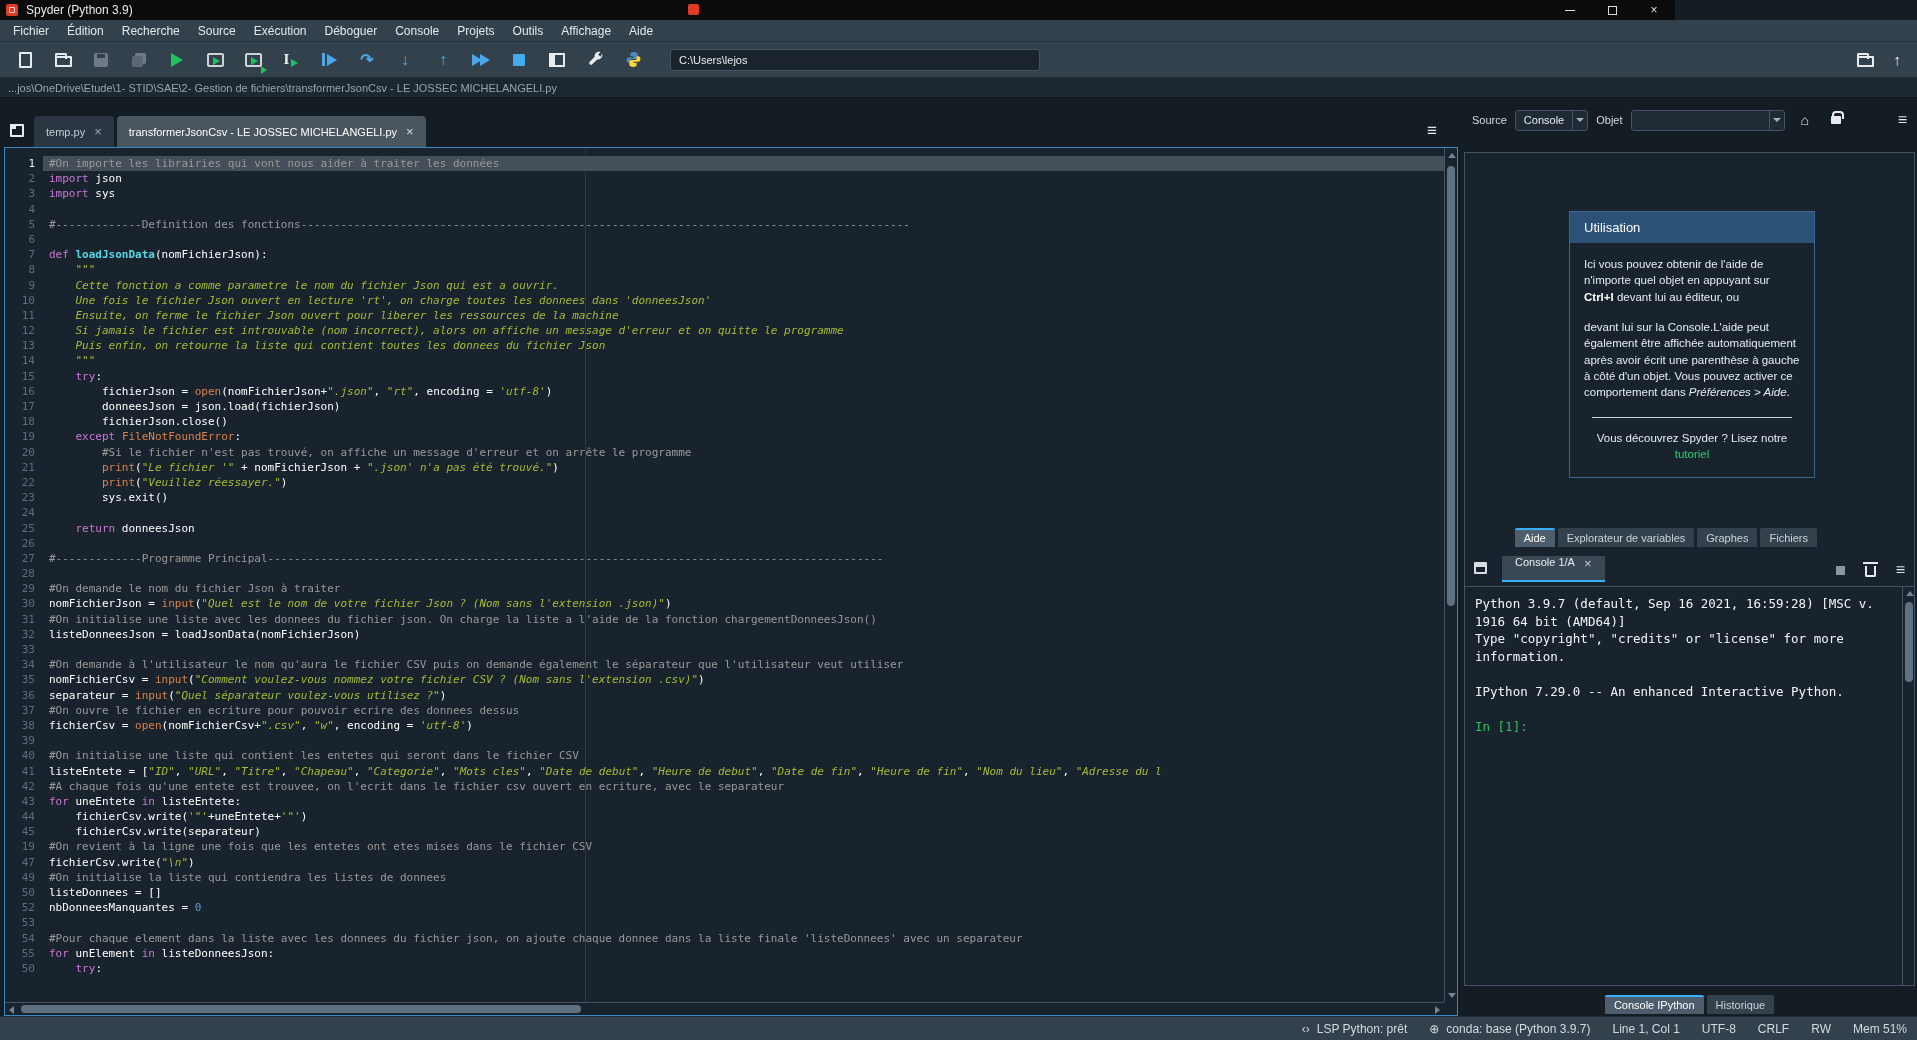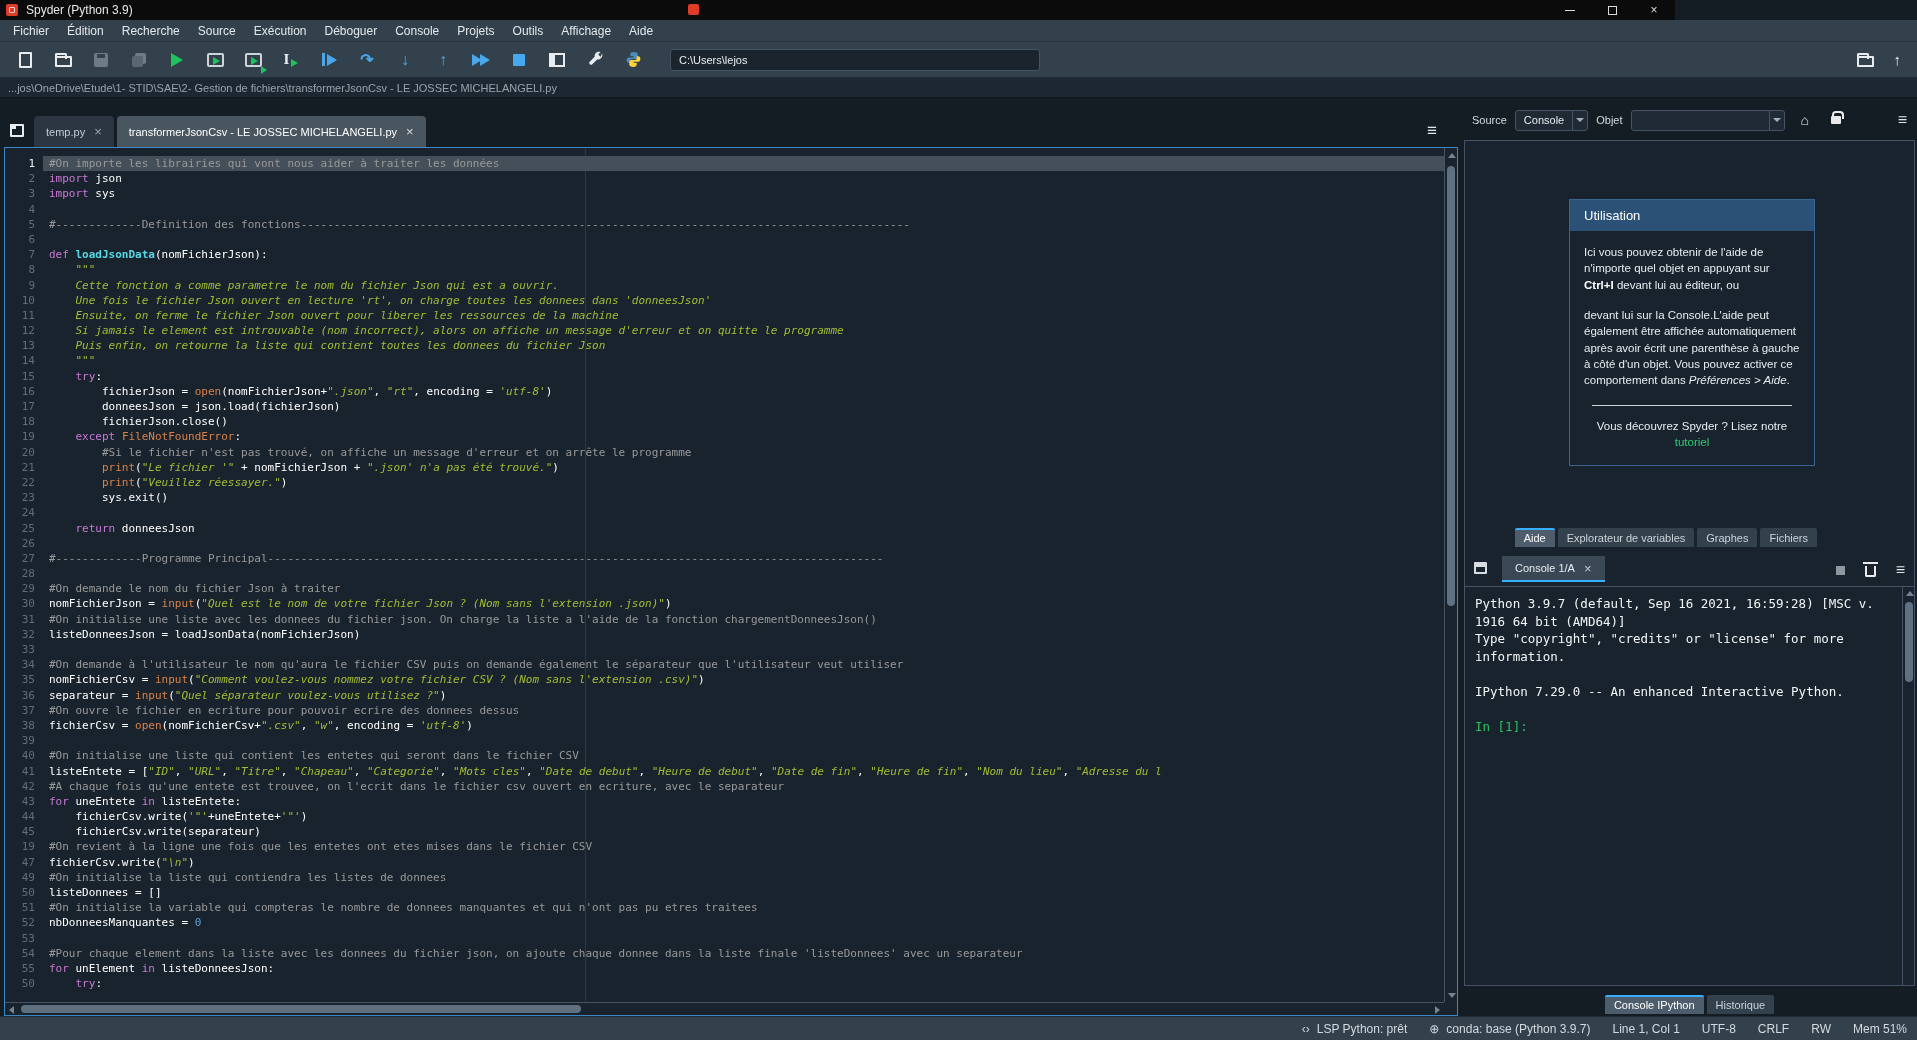--- a/index.html
+++ b/index.html
@@ -105,42 +105,42 @@
   .combo { display:flex; align-items:stretch; height:21px; background:#1f2a35; border:1px solid #455364; border-radius:3px; }
   .combo .val { display:flex; align-items:center; padding:0 8px; font-size:11px; color:#e6ebef; }
   .combo .arrbox { width:15px; border-left:1px solid #455364; display:flex; align-items:center; justify-content:center; }
   .dtri { width:0; height:0; border-left:4px solid transparent; border-right:4px solid transparent; border-top:4px solid #9fb0bf; }
   .glyph-ic { color:#dfe5ea; font-size:14px; line-height:1; }
   .i-lock { position:relative; width:10px; height:8px; background:#e8eaed; border-radius:1px; margin-top:6px; }
   .i-lock::before { content:''; position:absolute; top:-5px; left:1px; width:8px; height:6px;
     border:2px solid #e8eaed; border-bottom:none; border-radius:4px 4px 0 0; }
   .flex1 { flex:1; }
 
-  .help-frame { position:absolute; left:2px; right:2px; top:42px; height:498px; border:1px solid #455364; background:#19232D; }
+  .help-frame { position:absolute; left:2px; right:2px; top:54px; height:498px; border:1px solid #455364; background:#19232D; }
   .usage-card { position:absolute; left:104px; top:58px; width:246px; border:1px solid #3a6590; background:#19232D; }
   .usage-head { background:#2b5177; padding:8px 14px; color:#fff; font-size:13px; }
   .usage-body { padding:13px 14px 12px; color:#e6ecf1; font-size:11.5px; line-height:1.42; }
   .usage-body p { margin-bottom:14px; }
   .h-b { font-weight:bold; color:#fff; }
   .h-i { font-style:italic; }
   .h-link { color:#2ecc71; }
   .usage-div { border:none; border-top:1px solid #ccd2d8; margin:16px 8px 12px; }
   .usage-foot { text-align:center; font-size:11.5px; color:#e6ecf1; line-height:1.45; padding-bottom:2px; }
 
   .ptab-row { position:absolute; display:flex; gap:3px; }
   .help-tabs { right:100px; top:430px; }
   .ptab { font-size:11px; padding:4px 9px 3px; background:#32414B; color:#ccd3d9; border-radius:2px 2px 0 0; }
   .ptab.active { background:#4d5d6b; color:#fff; border-top:2px solid #37aefe; padding-top:2px; }
 
   
   .console-pane { position:absolute; left:0; right:0; top:456px; bottom:0; }
   .console-topbar { position:absolute; left:0; right:0; top:0; height:30px; }
   .i-window { position:absolute; left:12px; top:8px; width:13px; height:12px; border:2px solid #d8dde2; border-radius:1px; }
   .i-window::before { content:''; position:absolute; top:0; left:0; right:0; height:3px; background:#d8dde2; }
-  .ctab { position:absolute; left:40px; top:2px; height:26px; display:flex; align-items:center; gap:9px; padding:0 13px;
+  .ctab { position:absolute; left:40px; top:2px; height:26px; display:flex; gap:9px; padding:0 13px;
     background:#3a4754; color:#e8edf1; font-size:11px; border-bottom:2px solid #37aefe; }
   .ctab .tabx { color:#c3ccd3; font-size:13px; }
   .cicons { position:absolute; right:12px; top:8px; display:flex; align-items:center; gap:20px; }
   .i-sq { width:9px; height:9px; background:#8d979f; }
   .i-trash { position:relative; width:11px; height:11px; border:2px solid #e8eaed; border-top:none; border-radius:0 0 2px 2px; margin-top:3px; }
   .i-trash::before { content:''; position:absolute; top:-4px; left:-4px; width:15px; height:2px; background:#e8eaed; }
   .console-frame { position:absolute; left:2px; right:2px; top:32px; bottom:30px; border:1px solid #455364; background:#19232D;
     padding:8px 20px 8px 10px; }
   .cline { min-height:17.5px; line-height:17.5px; font-family:"DejaVu Sans Mono",monospace; font-size:12.5px; color:#f2f5f7; white-space:pre-wrap; }
   .cline.prompt { color:#2fbf63; }
@@ -287,21 +287,21 @@
           <div class="crow"><span class="ln">2</span><span class="ccode"><span class="s-k">import</span><span class="s-n"> json</span></span></div>
           <div class="crow"><span class="ln">3</span><span class="ccode"><span class="s-k">import</span><span class="s-n"> sys</span></span></div>
           <div class="crow"><span class="ln">4</span><span class="ccode"></span></div>
           <div class="crow"><span class="ln">5</span><span class="ccode"><span class="s-c">#-------------Definition des fonctions--------------------------------------------------------------------------------------------</span></span></div>
           <div class="crow"><span class="ln">6</span><span class="ccode"></span></div>
           <div class="crow"><span class="ln">7</span><span class="ccode"><span class="s-k">def</span><span class="s-n"> </span><span class="s-d">loadJsonData</span><span class="s-n">(nomFichierJson):</span></span></div>
           <div class="crow"><span class="ln">8</span><span class="ccode"><span class="s-s">    """</span></span></div>
           <div class="crow"><span class="ln">9</span><span class="ccode"><span class="s-s">    Cette fonction a comme parametre le nom du fichier Json qui est a ouvrir.</span></span></div>
           <div class="crow"><span class="ln">10</span><span class="ccode"><span class="s-s">    Une fois le fichier Json ouvert en lecture 'rt', on charge toutes les donnees dans 'donneesJson'</span></span></div>
           <div class="crow"><span class="ln">11</span><span class="ccode"><span class="s-s">    Ensuite, on ferme le fichier Json ouvert pour liberer les ressources de la machine</span></span></div>
-          <div class="crow"><span class="ln">12</span><span class="ccode"><span class="s-s">    Si jamais le element est introuvable (nom incorrect), alors on affiche un message d'erreur et on quitte le programme</span></span></div>
+          <div class="crow"><span class="ln">12</span><span class="ccode"><span class="s-s">    Si jamais le fichier est introuvable (nom incorrect), alors on affiche un message d'erreur et on quitte le programme</span></span></div>
           <div class="crow"><span class="ln">13</span><span class="ccode"><span class="s-s">    Puis enfin, on retourne la liste qui contient toutes les donnees du fichier Json</span></span></div>
           <div class="crow"><span class="ln">14</span><span class="ccode"><span class="s-s">    """</span></span></div>
           <div class="crow"><span class="ln">15</span><span class="ccode"><span class="s-n">    </span><span class="s-k">try</span><span class="s-n">:</span></span></div>
           <div class="crow"><span class="ln">16</span><span class="ccode"><span class="s-n">        fichierJson = </span><span class="s-b">open</span><span class="s-n">(nomFichierJson+</span><span class="s-s">".json"</span><span class="s-n">, </span><span class="s-s">"rt"</span><span class="s-n">, encoding = </span><span class="s-s">'utf-8'</span><span class="s-n">)</span></span></div>
           <div class="crow"><span class="ln">17</span><span class="ccode"><span class="s-n">        donneesJson = json.load(fichierJson)</span></span></div>
           <div class="crow"><span class="ln">18</span><span class="ccode"><span class="s-n">        fichierJson.close()</span></span></div>
           <div class="crow"><span class="ln">19</span><span class="ccode"><span class="s-n">    </span><span class="s-k">except</span><span class="s-n"> </span><span class="s-b">FileNotFoundError</span><span class="s-n">:</span></span></div>
           <div class="crow"><span class="ln">20</span><span class="ccode"><span class="s-c">        #Si le fichier n'est pas trouvé, on affiche un message d'erreur et on arrête le programme</span></span></div>
           <div class="crow"><span class="ln">21</span><span class="ccode"><span class="s-n">        </span><span class="s-b">print</span><span class="s-n">(</span><span class="s-s">"Le fichier '"</span><span class="s-n"> + nomFichierJson + </span><span class="s-s">".json' n'a pas été trouvé."</span><span class="s-n">)</span></span></div>
           <div class="crow"><span class="ln">22</span><span class="ccode"><span class="s-n">        </span><span class="s-b">print</span><span class="s-n">(</span><span class="s-s">"Veuillez réessayer."</span><span class="s-n">)</span></span></div>
@@ -325,21 +325,20 @@
           <div class="crow"><span class="ln">40</span><span class="ccode"><span class="s-c">#On initialise une liste qui contient les entetes qui seront dans le fichier CSV</span></span></div>
           <div class="crow"><span class="ln">41</span><span class="ccode"><span class="s-n">listeEntete = [</span><span class="s-s">"ID"</span><span class="s-n">, </span><span class="s-s">"URL"</span><span class="s-n">, </span><span class="s-s">"Titre"</span><span class="s-n">, </span><span class="s-s">"Chapeau"</span><span class="s-n">, </span><span class="s-s">"Categorie"</span><span class="s-n">, </span><span class="s-s">"Mots cles"</span><span class="s-n">, </span><span class="s-s">"Date de debut"</span><span class="s-n">, </span><span class="s-s">"Heure de debut"</span><span class="s-n">, </span><span class="s-s">"Date de fin"</span><span class="s-n">, </span><span class="s-s">"Heure de fin"</span><span class="s-n">, </span><span class="s-s">"Nom du lieu"</span><span class="s-n">, </span><span class="s-s">"Adresse du l</span></span></div>
           <div class="crow"><span class="ln">42</span><span class="ccode"><span class="s-c">#A chaque fois qu'une entete est trouvee, on l'ecrit dans le fichier csv ouvert en ecriture, avec le separateur</span></span></div>
           <div class="crow"><span class="ln">43</span><span class="ccode"><span class="s-k">for</span><span class="s-n"> uneEntete </span><span class="s-k">in</span><span class="s-n"> listeEntete:</span></span></div>
           <div class="crow"><span class="ln">44</span><span class="ccode"><span class="s-n">    fichierCsv.write(</span><span class="s-s">'"'</span><span class="s-n">+uneEntete+</span><span class="s-s">'"'</span><span class="s-n">)</span></span></div>
           <div class="crow"><span class="ln">45</span><span class="ccode"><span class="s-n">    fichierCsv.write(separateur)</span></span></div>
           <div class="crow"><span class="ln">19</span><span class="ccode"><span class="s-c">#On revient à la ligne une fois que les entetes ont etes mises dans le fichier CSV</span></span></div>
           <div class="crow"><span class="ln">47</span><span class="ccode"><span class="s-n">fichierCsv.write(</span><span class="s-s">"\n"</span><span class="s-n">)</span></span></div>
           <div class="crow"><span class="ln">49</span><span class="ccode"><span class="s-c">#On initialise la liste qui contiendra les listes de donnees</span></span></div>
           <div class="crow"><span class="ln">50</span><span class="ccode"><span class="s-n">listeDonnees = []</span></span></div>
-          <div class="crow"><span class="ln">51</span><span class="ccode"><span class="s-c">#On initialise la variable qui compteras le nombre de donnees manquantes et qui n'ont pas pu etres traitees</span></span></div>
           <div class="crow"><span class="ln">52</span><span class="ccode"><span class="s-n">nbDonneesManquantes = </span><span class="s-m">0</span></span></div>
           <div class="crow"><span class="ln">53</span><span class="ccode"></span></div>
           <div class="crow"><span class="ln">54</span><span class="ccode"><span class="s-c">#Pour chaque element dans la liste avec les donnees du fichier json, on ajoute chaque donnee dans la liste finale 'listeDonnees' avec un separateur</span></span></div>
           <div class="crow"><span class="ln">55</span><span class="ccode"><span class="s-k">for</span><span class="s-n"> unElement </span><span class="s-k">in</span><span class="s-n"> listeDonneesJson:</span></span></div>
           <div class="crow"><span class="ln">50</span><span class="ccode"><span class="s-n">    </span><span class="s-k">try</span><span class="s-n">:</span></span></div>
         </div>
       <div class="vscroll">
         <span class="arr-up"></span>
         <div class="slider"></div>
         <span class="arr-dn"></span>

